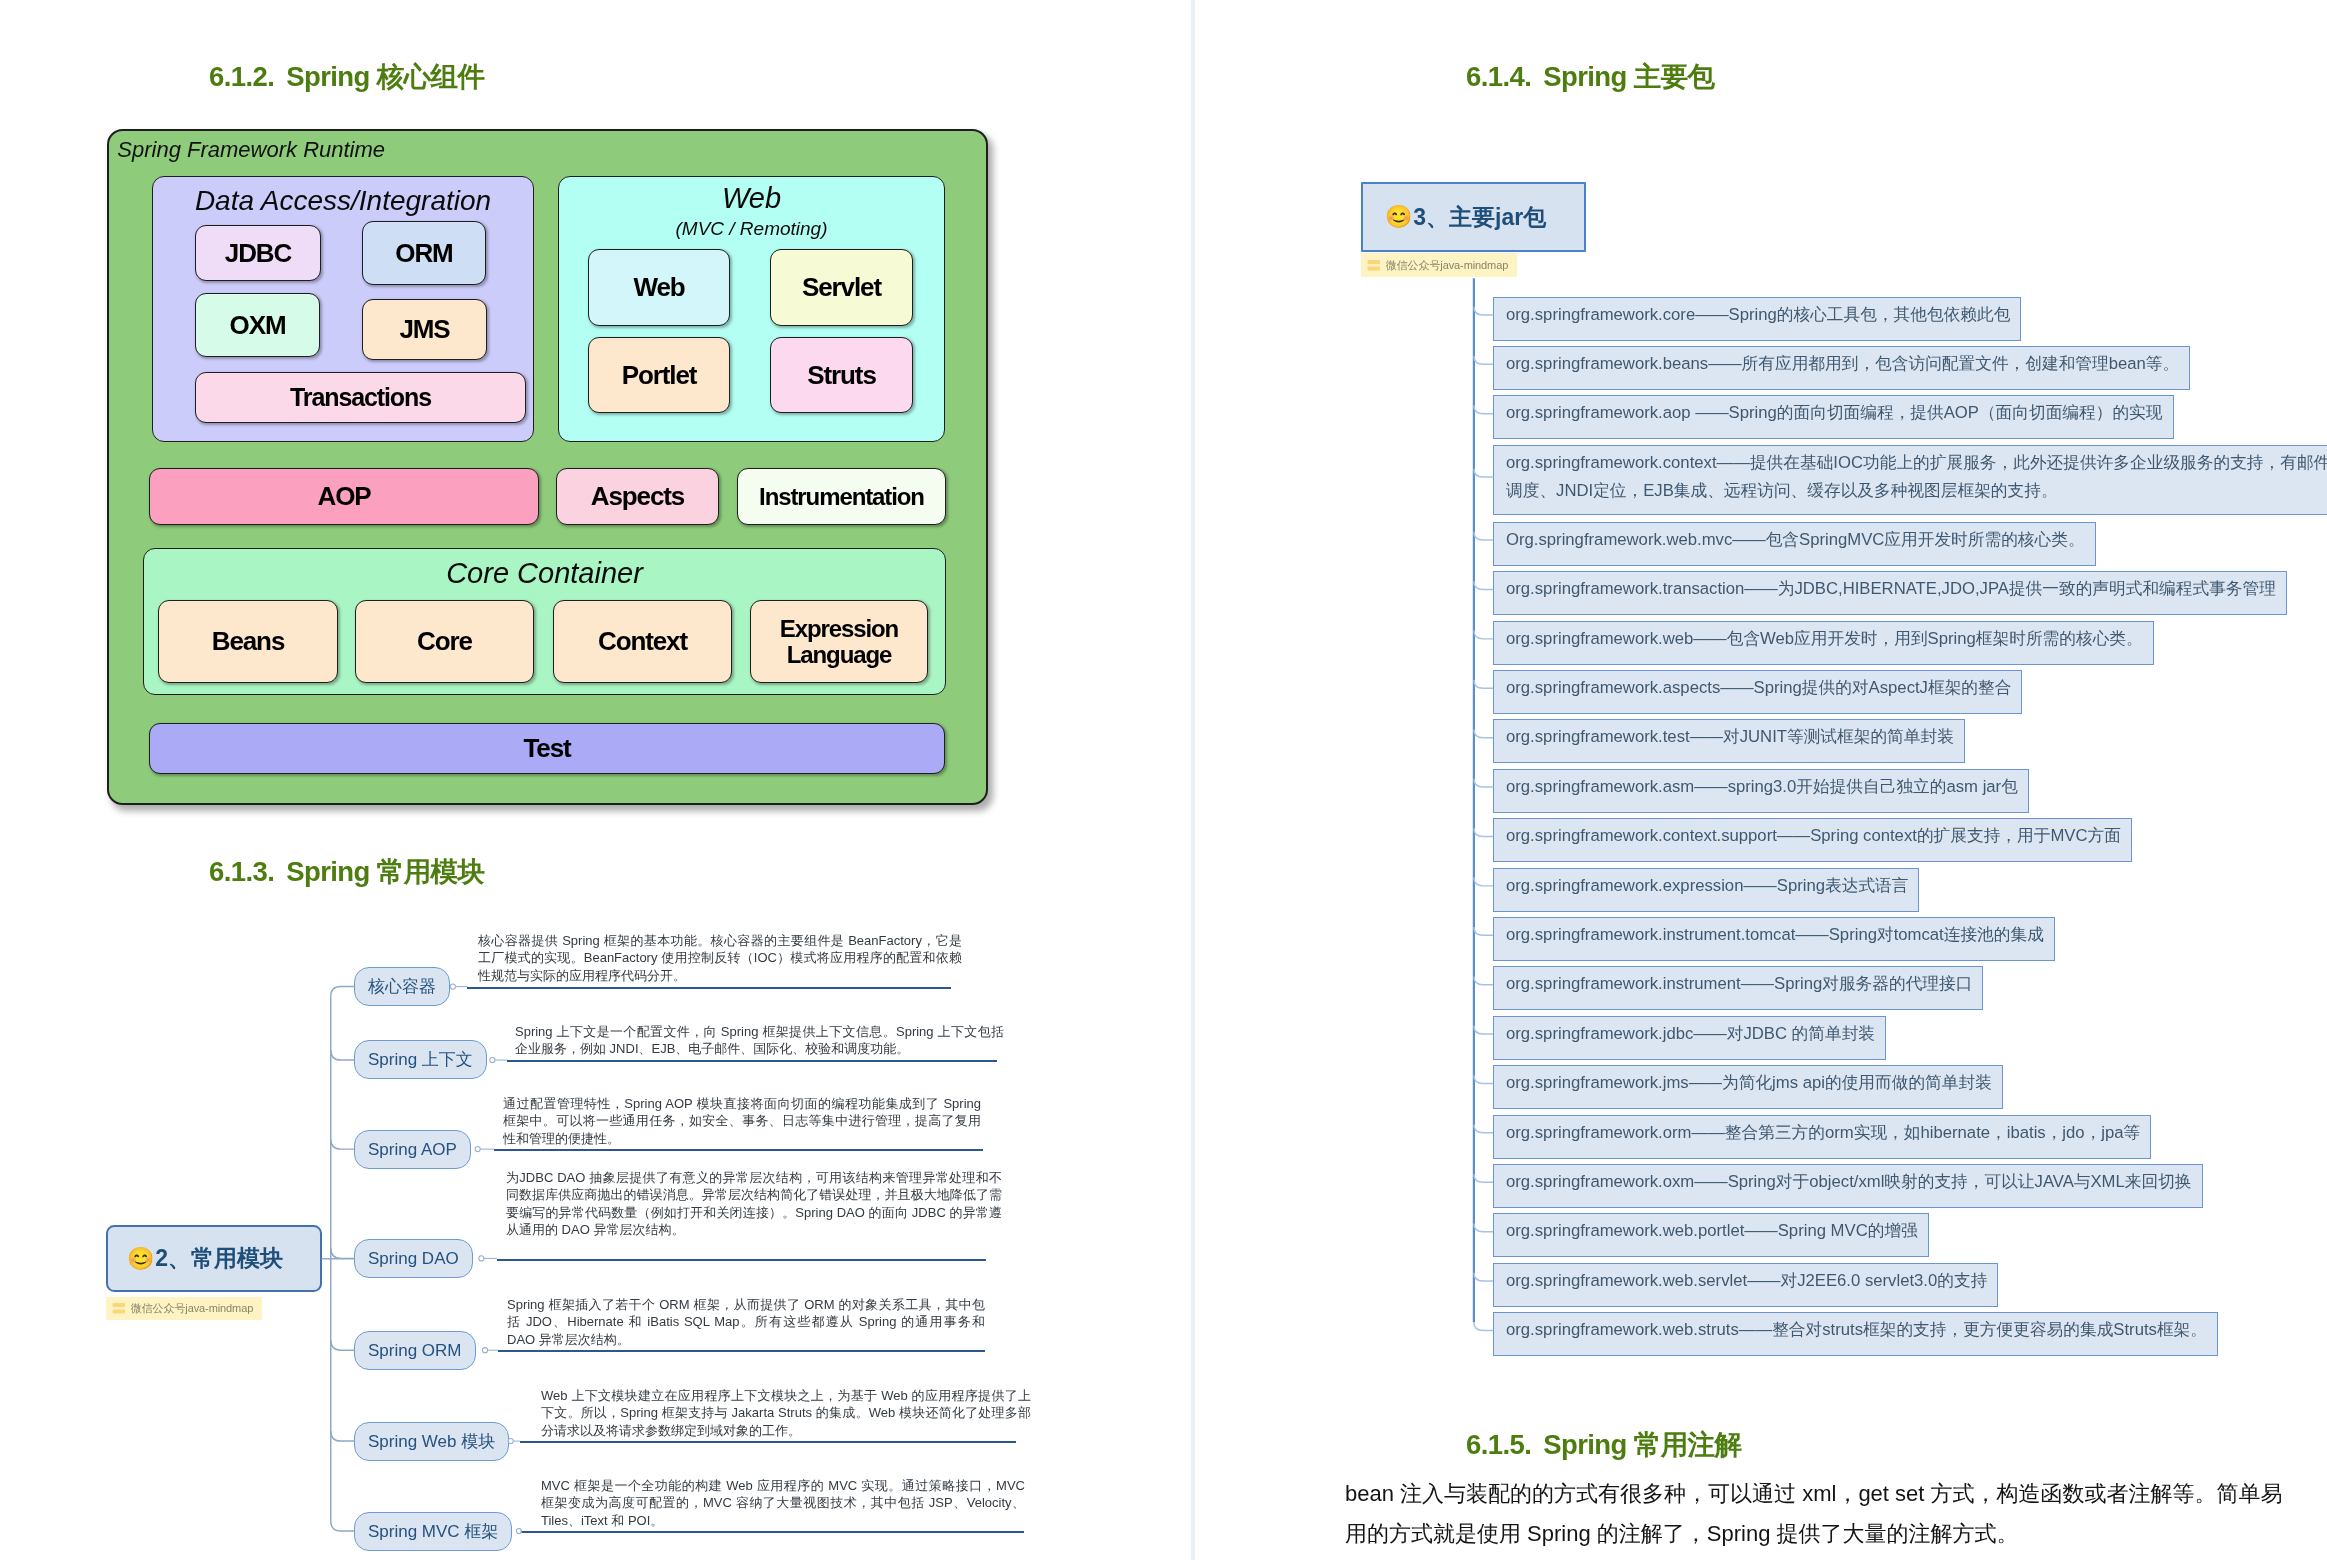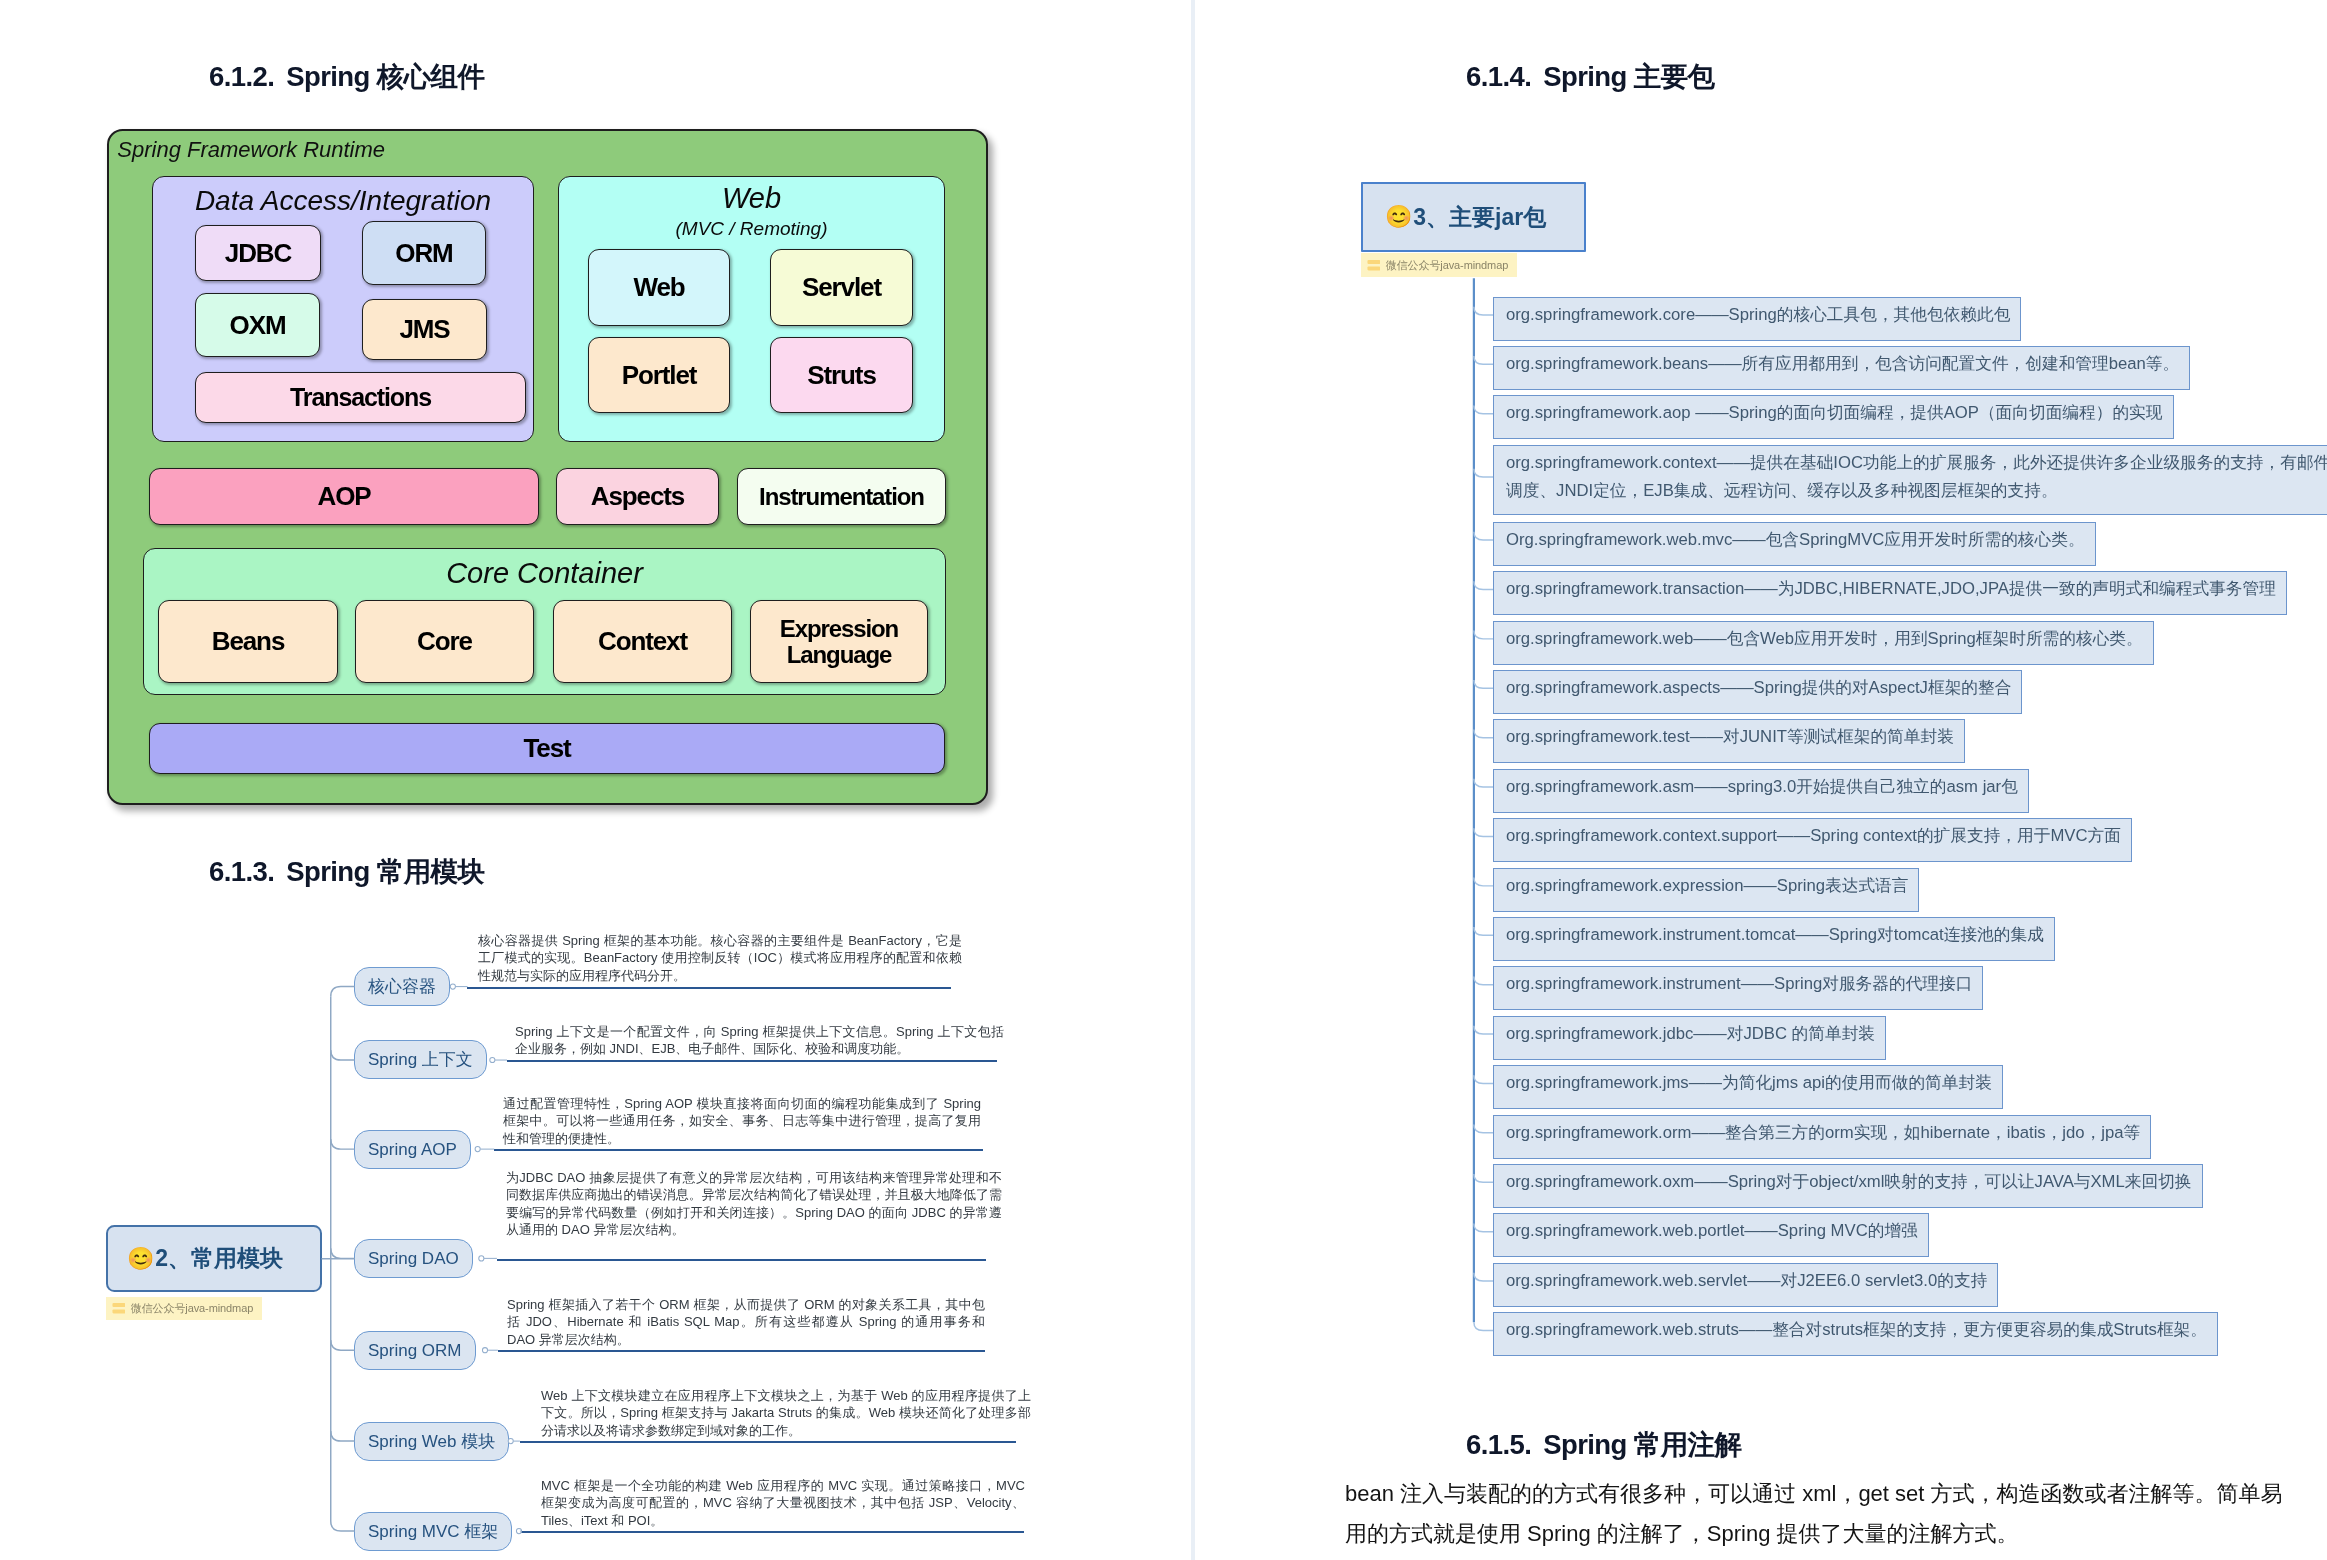--- a/index.html
+++ b/index.html
@@ -2,21 +2,21 @@
 <html style="font-size:14.7px"><head>
 <meta charset="utf-8">
 <title>Spring</title>
 <style>
   *{box-sizing:border-box;}
   html,body{margin:0;padding:0;}
   body{width:2328px;height:1560px;background:#fff;
        font-family:"Liberation Sans",sans-serif;overflow:hidden;position:relative;}
   .page{position:absolute;left:0;top:0;width:2328px;height:1560px;}
   .col-divider{position:absolute;left:1191px;top:0;width:3.7px;height:1560px;background:#e9eff6;}
-  .h3{position:absolute;font-weight:bold;font-size:27.5px;color:#0f172a;white-space:nowrap;letter-spacing:-0.6px;}
+  .h3{position:absolute;font-weight:bold;font-size:27.5px;color:#4d7c0f;white-space:nowrap;letter-spacing:-0.6px;}
   .h3 .num{margin-right:12px;}
 
   
   .sfr{position:absolute;left:107px;top:129px;width:881px;height:676px;
        background:#8ecb7b;border:2.3px solid #1e1e1e;border-radius:15.6px;
        box-shadow:4.6px 5.5px 7.3px rgba(0,0,0,0.33);}
   .sfr-title{position:absolute;left:8.3px;top:6.4px;font-style:italic;font-size:22px;color:#111;}
   .dbox{position:absolute;border:1.8px solid #1e1e1e;border-radius:12px;}
   .dbox-title{position:absolute;left:0;width:100%;text-align:center;font-style:italic;color:#0b0b0b;}
   .chip{position:absolute;border:1.8px solid #1e1e1e;border-radius:11px;

